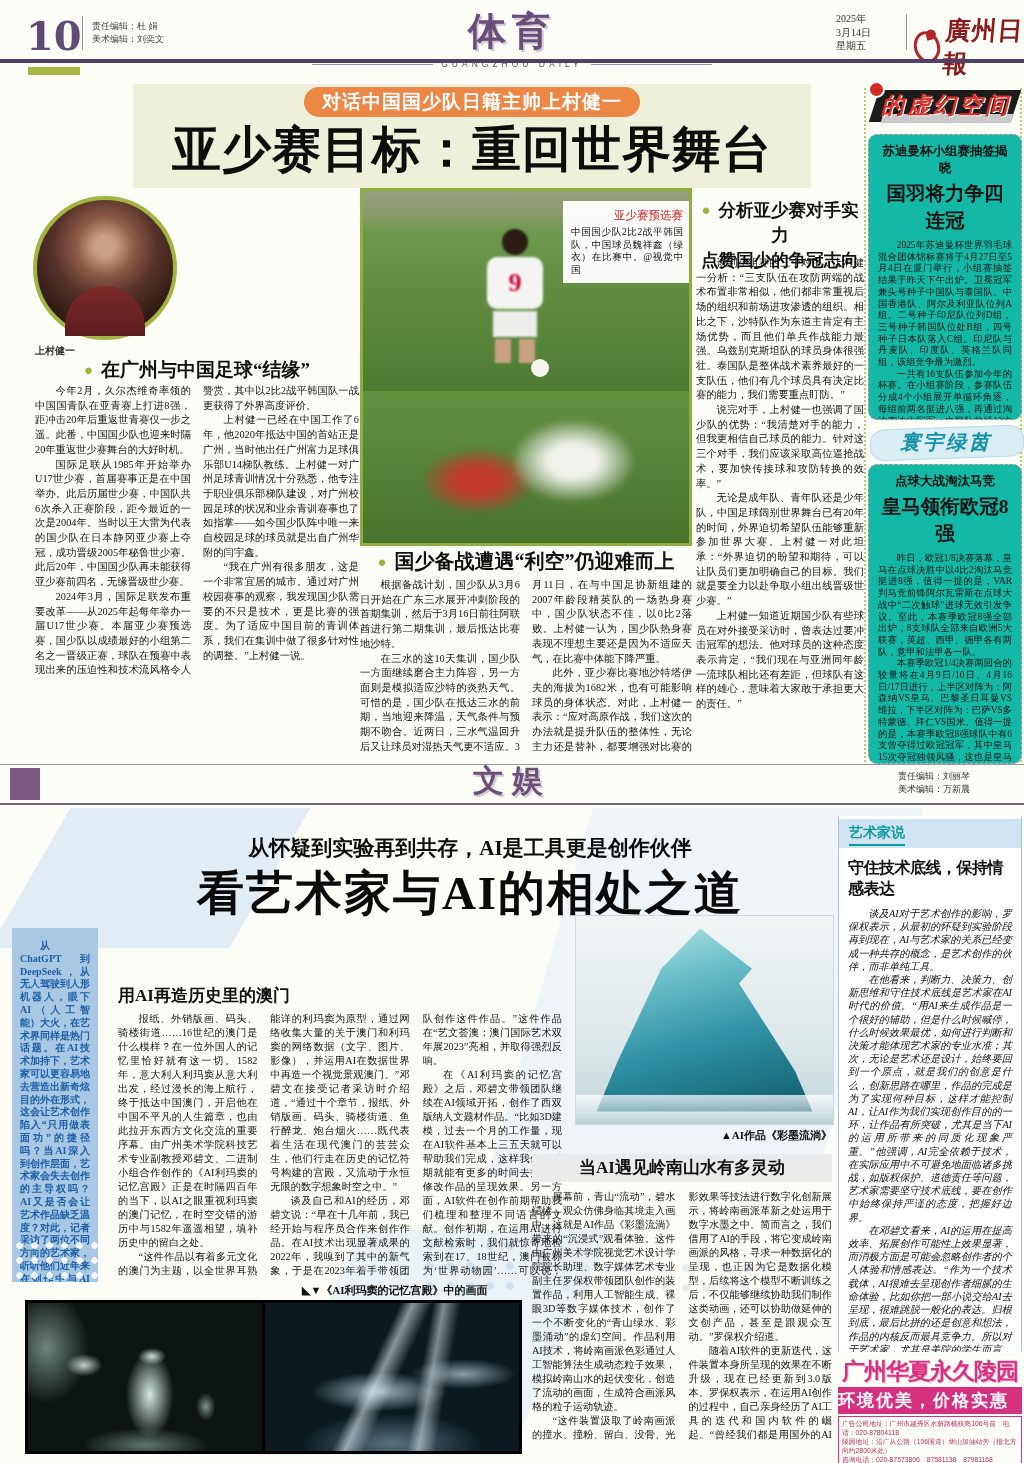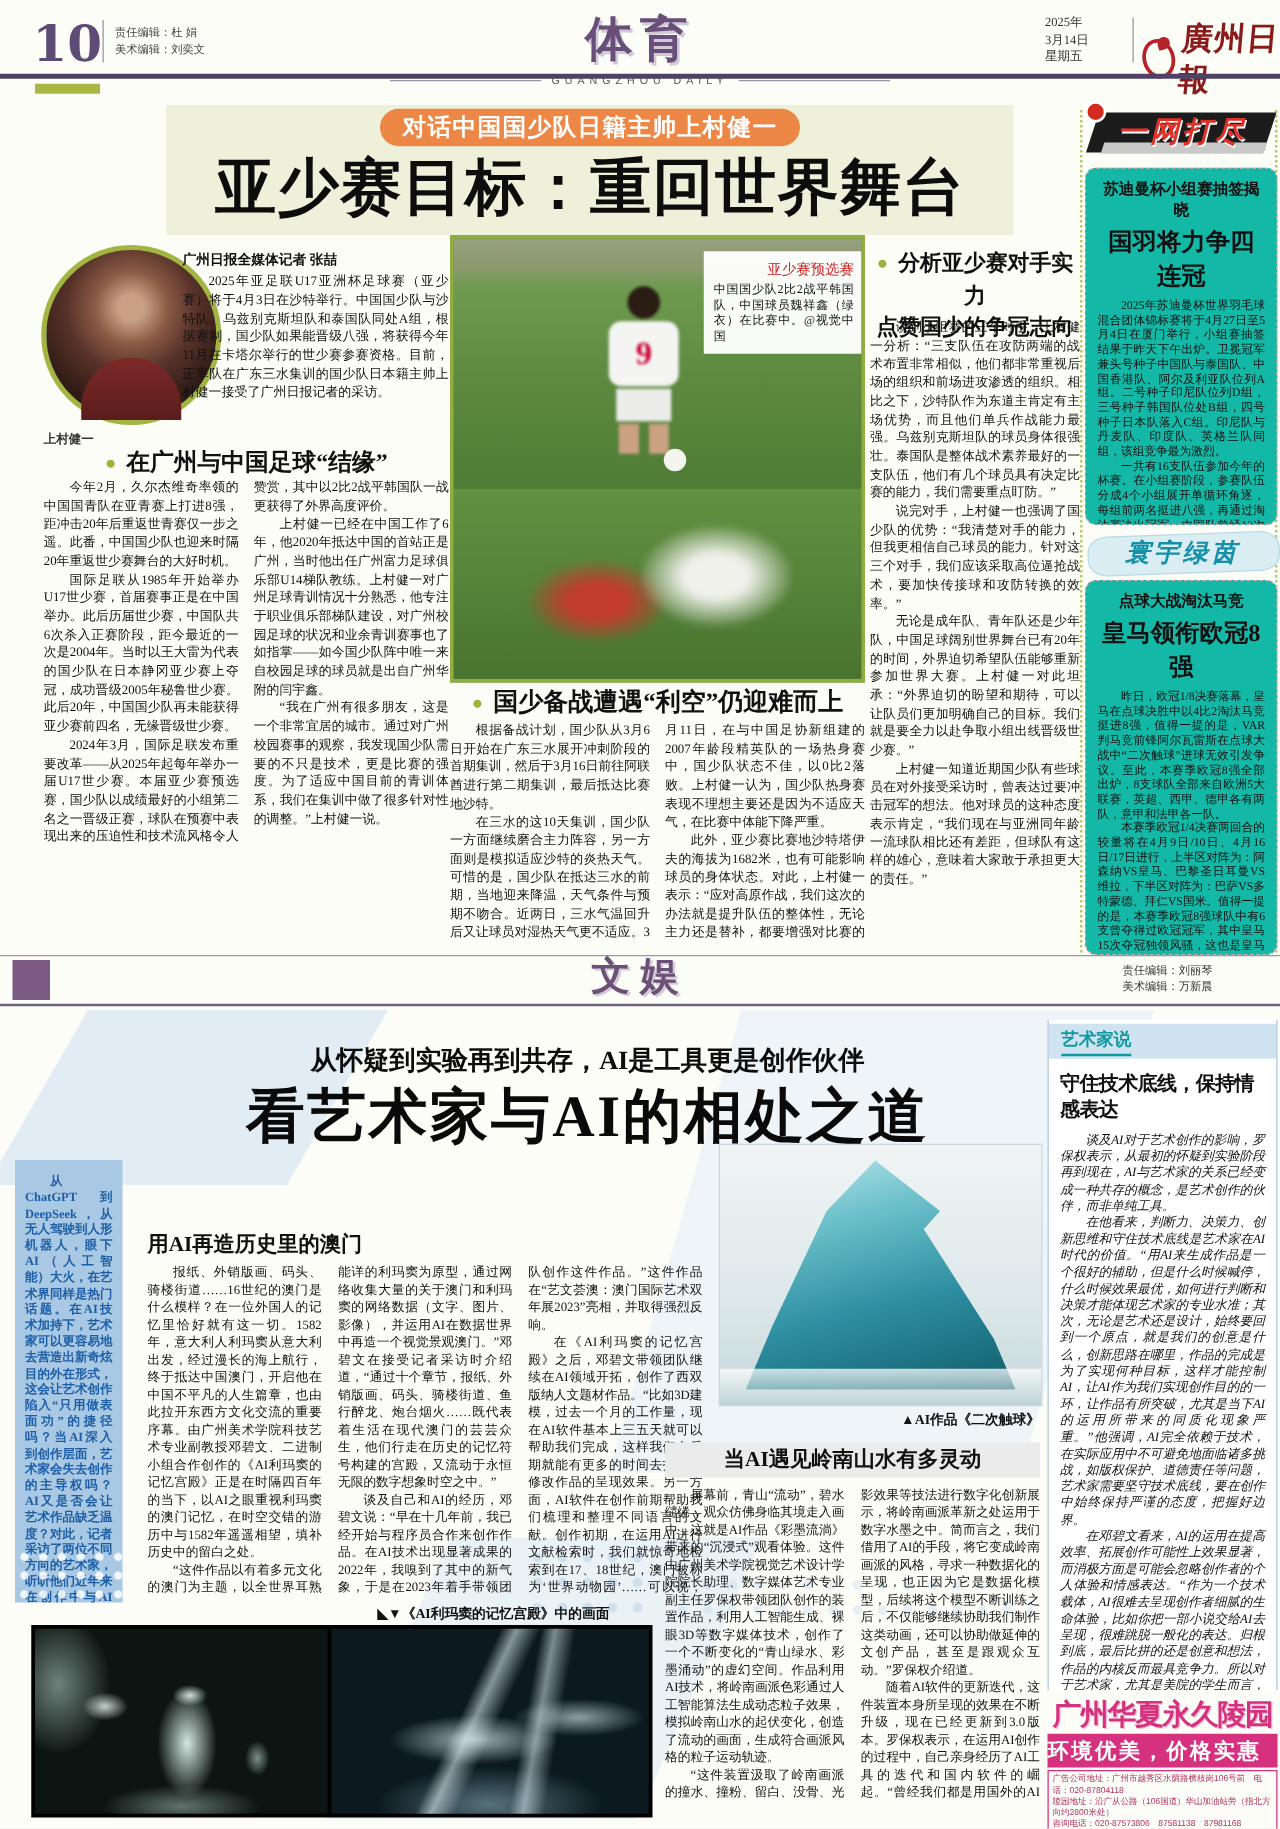--- a/index.html
+++ b/index.html
@@ -177,24 +177,20 @@
 
   <div class="ab panel"></div>
   <div class="ab kickwrap">
     <span class="kicker">对话中国国少队日籍主帅上村健一</span>
   </div>
   <div class="ab mainhead">亚少赛目标：重回世界舞台</div>
 
   <div class="ab coach"></div>
   <div class="ab coachcap">上村健一</div>
 
-  <div class="ab lead">
-    <div class="byline">广州日报全媒体记者 张喆</div>
-    <p class="leadtxt just">2025年亚足联U17亚洲杯足球赛（亚少赛）将于4月3日在沙特举行。中国国少队与沙特队、乌兹别克斯坦队和泰国队同处A组，根据赛制，国少队如果能晋级八强，将获得今年11月在卡塔尔举行的世少赛参赛资格。目前，正率队在广东三水集训的国少队日本籍主帅上村健一接受了广州日报记者的采访。</p>
-  </div>
 
   <div class="ab s1h secdot">在广州与中国足球“结缘”</div>
   <div class="ab s1cols bodytxt just">
     <p>今年2月，久尔杰维奇率领的中国国青队在亚青赛上打进8强，距冲击20年后重返世青赛仅一步之遥。此番，中国国少队也迎来时隔20年重返世少赛舞台的大好时机。</p>
     <p>国际足联从1985年开始举办U17世少赛，首届赛事正是在中国举办。此后历届世少赛，中国队共6次杀入正赛阶段，距今最近的一次是2004年。当时以王大雷为代表的国少队在日本静冈亚少赛上夺冠，成功晋级2005年秘鲁世少赛。此后20年，中国国少队再未能获得亚少赛前四名，无缘晋级世少赛。</p>
     <p>2024年3月，国际足联发布重要改革——从2025年起每年举办一届U17世少赛。本届亚少赛预选赛，国少队以成绩最好的小组第二名之一晋级正赛，球队在预赛中表现出来的压迫性和技术流风格令人赞赏，其中以2比2战平韩国队一战更获得了外界高度评价。</p>
     <p>上村健一已经在中国工作了6年，他2020年抵达中国的首站正是广州，当时他出任广州富力足球俱乐部U14梯队教练。上村健一对广州足球青训情况十分熟悉，他专注于职业俱乐部梯队建设，对广州校园足球的状况和业余青训赛事也了如指掌——如今国少队阵中唯一来自校园足球的球员就是出自广州华附的闫宇鑫。</p>
     <p>“我在广州有很多朋友，这是一个非常宜居的城市。通过对广州校园赛事的观察，我发现国少队需要的不只是技术，更是比赛的强度。为了适应中国目前的青训体系，我们在集训中做了很多针对性的调整。”上村健一说。</p>
   </div>
 
@@ -237,21 +233,21 @@
     <p>上村健一知道近期国少队有些球员在对外接受采访时，曾表达过要冲击冠军的想法。他对球员的这种态度表示肯定，“我们现在与亚洲同年龄一流球队相比还有差距，但球队有这样的雄心，意味着大家敢于承担更大的责任。”</p>
   </div>
 
   <div class="ab vdot" style="left:864px;top:88px;height:674px"></div>
   <div class="ab vdot" style="left:1020px;top:88px;height:674px"></div>
 
   <div class="ab b1">
     <span class="b1a"></span>
     <span class="b1b"></span>
     <span class="b1ball"></span>
-    <span class="b1t">一网打尽</span>
+    <span class="b1t">的虚幻空间</span>
   </div>
   <div class="ab sbox box1">
     <div class="sbsub">苏迪曼杯小组赛抽签揭晓</div>
     <div class="sbhead">国羽将力争四连冠</div>
     <div class="sbody just">
       <p>2025年苏迪曼杯世界羽毛球混合团体锦标赛将于4月27日至5月4日在厦门举行，小组赛抽签结果于昨天下午出炉。卫冕冠军兼头号种子中国队与泰国队、中国香港队、阿尔及利亚队位列A组。二号种子印尼队位列D组，三号种子韩国队位处B组，四号种子日本队落入C组。印尼队与丹麦队、印度队、英格兰队同组，该组竞争最为激烈。</p>
       <p>一共有16支队伍参加今年的杯赛。在小组赛阶段，参赛队伍分成4个小组展开单循环角逐，每组前两名挺进八强，再通过淘汰赛决出冠军。中国队曾经13次夺冠，今年的参赛目标是力争四连冠。</p>
 
     </div>
   </div>
@@ -299,21 +295,21 @@
     <p>报纸、外销版画、码头、骑楼街道……16世纪的澳门是什么模样？在一位外国人的记忆里恰好就有这一切。1582年，意大利人利玛窦从意大利出发，经过漫长的海上航行，终于抵达中国澳门，开启他在中国不平凡的人生篇章，也由此拉开东西方文化交流的重要序幕。由广州美术学院科技艺术专业副教授邓碧文、二进制小组合作创作的《AI利玛窦的记忆宫殿》正是在时隔四百年的当下，以AI之眼重视利玛窦的澳门记忆，在时空交错的游历中与1582年遥遥相望，填补历史中的留白之处。</p>
     <p>“这件作品以有着多元文化的澳门为主题，以全世界耳熟能详的利玛窦为原型，通过网络收集大量的关于澳门和利玛窦的网络数据（文字、图片、影像），并运用AI在数据世界中再造一个视觉景观澳门。”邓碧文在接受记者采访时介绍道，“通过十个章节，报纸、外销版画、码头、骑楼街道、鱼行醉龙、炮台烟火……既代表着生活在现代澳门的芸芸众生，他们行走在历史的记忆符号构建的宫殿，又流动于永恒无限的数字想象时空之中。”</p>
     <p>谈及自己和AI的经历，邓碧文说：“早在十几年前，我已经开始与程序员合作来创作作品。在AI技术出现显著成果的2022年，我嗅到了其中的新气象，于是在2023年着手带领团队创作这件作品。”这件作品在“艺文荟澳：澳门国际艺术双年展2023”亮相，并取得强烈反响。</p>
     <p>在《AI利玛窦的记忆宫殿》之后，邓碧文带领团队继续在AI领域开拓，创作了西双版纳人文题材作品。“比如3D建模，过去一个月的工作量，现在AI软件基本上三五天就可以帮助我们完成，这样我们在后期就能有更多的时间去打磨和修改作品的呈现效果。另一方面，AI软件在创作前期帮助我们梳理和整理不同语言的文献。创作初期，在运用AI进行文献检索时，我们就惊奇地检索到在17、18世纪，澳门被称为‘世界动物园’……可以说，AI提升了我们获取文字信息的能力。”</p>
   </div>
 
   <div class="ab art">
     <div class="mount"></div>
     <div class="mbase"></div>
   </div>
-  <div class="ab artcap">▲AI作品《二次触球》</div>
+  <div class="ab artcap">▲AI作品《彩墨流淌》</div>
 
   <div class="ab lbar">当AI遇见岭南山水有多灵动</div>
   <div class="ab lcols smalltxt just">
     <p>屏幕前，青山“流动”，碧水缱绻，观众仿佛身临其境走入画中，这就是AI作品《彩墨流淌》带来的“沉浸式”观看体验。这件由广州美术学院视觉艺术设计学院院长助理、数字媒体艺术专业副主任罗保权带领团队创作的装置作品，利用人工智能生成、裸眼3D等数字媒体技术，创作了一个不断变化的“青山绿水、彩墨涌动”的虚幻空间。作品利用AI技术，将岭南画派色彩通过人工智能算法生成动态粒子效果，模拟岭南山水的起伏变化，创造了流动的画面，生成符合画派风格的粒子运动轨迹。</p>
     <p>“这件装置汲取了岭南画派的撞水、撞粉、留白、没骨、光影效果等技法进行数字化创新展示，将岭南画派革新之处运用于数字水墨之中。简而言之，我们借用了AI的手段，将它变成岭南画派的风格，寻求一种数据化的呈现，也正因为它是数据化模型，后续将这个模型不断训练之后，不仅能够继续协助我们制作这类动画，还可以协助做延伸的文创产品，甚至是跟观众互动。”罗保权介绍道。</p>
     <p>随着AI软件的更新迭代，这件装置本身所呈现的效果在不断升级，现在已经更新到3.0版本。罗保权表示，在运用AI创作的过程中，自己亲身经历了AI工具的迭代和国内软件的崛起。“曾经我们都是用国外的AI软件来创作，在使用上有着一定程度的文化背景差别。如今，国产AI软件迅猛发展，AI在生成视频长度、精度、一致性及物理世界模拟方面有明显进步，确实让我们的创作更为便利。”</p>
   </div>
 
   <div class="ab pcap2">◣▼《AI利玛窦的记忆宫殿》中的画面</div>
   <div class="ab photos">

